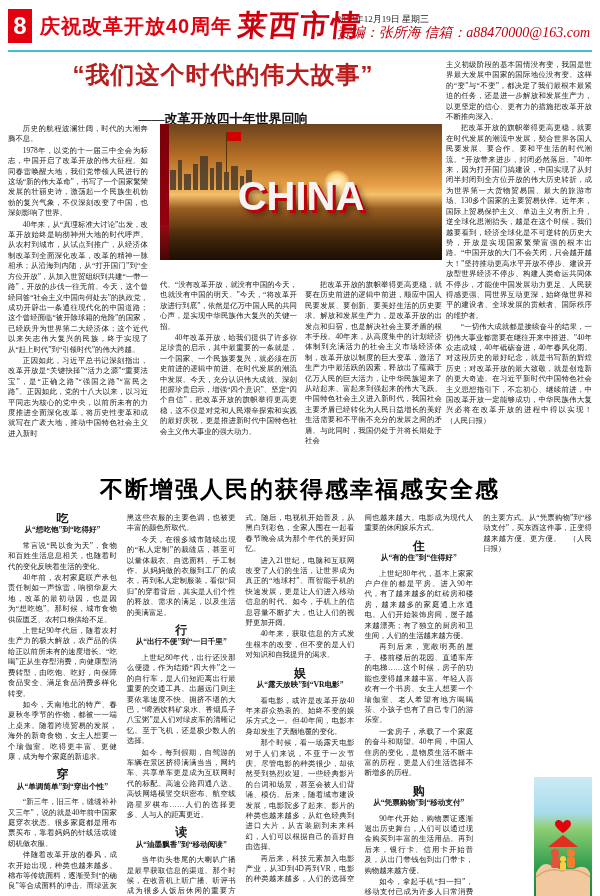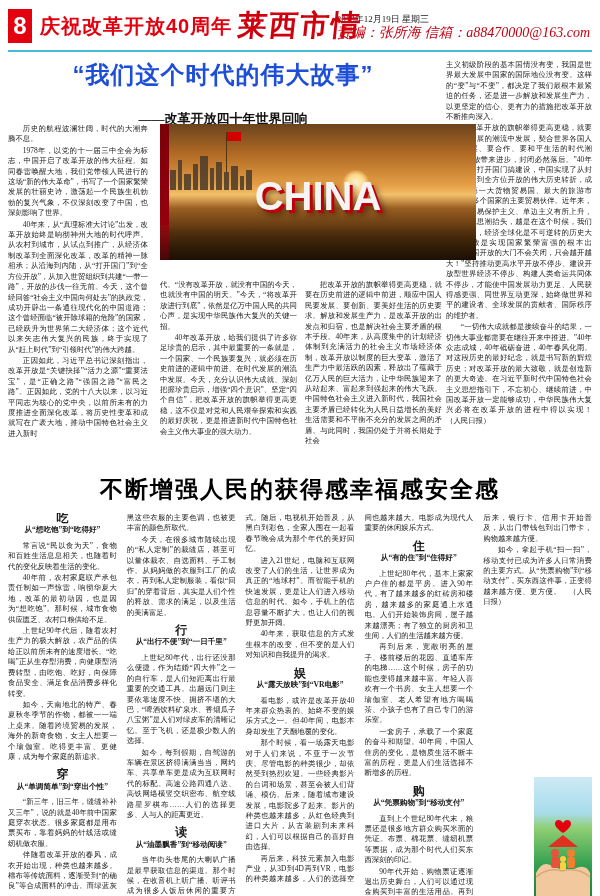--- a/index.html
+++ b/index.html
@@ -19,34 +19,34 @@
     font-weight:900;font-size:29px;font-family:"DejaVu Serif",serif;letter-spacing:2px;}
   .hdr-right{margin-left:auto;text-align:left;line-height:13px;padding-right:2px;}
   .dateline{font-size:9px;color:#222;}
   .editorline{font-size:14px;color:#c40010;font-style:italic;}
 
   
   .a1{display:flex;gap:8px;margin-top:8px;height:404px;overflow:hidden;}
   .a1-left{width:430px;flex:none;}
   .a1-right{flex:1;overflow:hidden;height:404px;}
   .a1-head{text-align:center;height:64px;}
-  .a1-title{font-size:24px;font-weight:900;letter-spacing:1px;color:#1d4ed8;font-family:"Liberation Sans",sans-serif;line-height:30px;}
+  .a1-title{font-size:24px;font-weight:900;letter-spacing:1px;color:#b91c1c;font-family:"Liberation Sans",sans-serif;line-height:30px;}
   .a1-sub{font-size:13px;font-weight:bold;color:#111;margin-top:20px;}
   .a1-cols{display:flex;gap:12px;height:334px;}
   .a1col{font-size:7.4px;line-height:10.4px;text-align:justify;overflow:hidden;}
   .c1{width:140px;flex:none;height:334px;}
   .a1-mid{width:282px;flex:none;}
   .mid-cols{display:flex;gap:8px;height:192px;overflow:hidden;margin-top:20px;}
   .mc{width:137px;flex:none;}
   .para{margin:0;text-indent:2em;}
   .para + .para{margin-top:1px;}
   .cont-first p:first-child{text-indent:0;}
 
   
-  .china-img{width:316px;height:136px;position:relative;overflow:hidden;flex:none;
+  .china-img{width:282px;height:136px;position:relative;overflow:hidden;flex:none;
     background:linear-gradient(180deg,#6b431e 0%,#b06a24 22%,#e69f46 45%,#f3c06a 52%,#9a5e22 62%,#59350f 78%,#2c1a06 100%);}
   .china-img .strip{position:absolute;left:0;top:0;width:9px;height:100%;background:linear-gradient(180deg,#7a0008,#a00010);}
   .china-img .sun{position:absolute;left:58%;top:34%;width:26px;height:26px;border-radius:50%;
     background:radial-gradient(circle,#fff6d8 0%,#ffd98a 45%,rgba(255,200,110,0) 75%);}
   .skyline{position:absolute;left:10px;top:32px;width:150px;height:34px;display:flex;align-items:flex-end;gap:2px;opacity:.85;}
   .skyline i{display:block;background:#4a3b2a;}
   .flagpole{position:absolute;left:66px;top:8px;width:1px;height:40px;background:#55330f;}
   .flagpole b{position:absolute;left:1px;top:0;width:14px;height:9px;background:#d40000;}
   .china-word{position:absolute;left:50%;bottom:30%;transform:translateX(-50%);
     font-family:"Liberation Sans",sans-serif;font-weight:900;font-size:40px;color:#f4f4f4;
@@ -180,21 +180,20 @@
         <div class="sec">
           <div class="sec-h">住</div>
           <div class="sec-u">从“有的住”到“住得好”</div>
           <p class="para">上世纪80年代，基本上家家户户住的都是平房。进入90年代，有了越来越多的红砖房和楼房，越来越多的家庭通上水通电。人们开始装饰房间，屋子越来越漂亮；有了独立的厨房和卫生间，人们的生活越来越方便。</p>
           <p class="para">再到后来，宽敞明亮的屋子、楼前楼后的花园、直通车库的电梯……这个时候，房子的功能也变得越来越丰富。年轻人喜欢有一个书房、女主人想要一个瑜伽室、老人希望有地方喝喝茶、小孩子也有了自己专门的游乐室。</p>
           <p class="para">一套房子，承载了一个家庭的奋斗和期望。40年间，中国人住房的变化，是物质生活不断丰富的历程，更是人们生活选择不断增多的历程。</p>
         </div>
         <div class="sec">
           <div class="sec-h">购</div>
           <div class="sec-u">从“凭票购物”到“移动支付”</div>
-          <p class="para">直到上个世纪80年代末，粮票还是很多地方群众购买米面的凭证。布票、棉花票、缝纫机票等票据，成为那个时代人们买东西深刻的印记。</p>
           <p class="para">90年代开始，购物票证逐渐退出历史舞台，人们可以通过现金购买到丰富的生活用品。再到后来，银行卡、信用卡开始普及，从出门带钱包到出门带卡，购物越来越方便。</p>
           <p class="para">如今，拿起手机“扫一扫”，移动支付已成为许多人日常消费的主要方式。从“凭票购物”到“移动支付”，买东西这件事，正变得越来越方便、更方便。　（人民日报）</p>
         </div>
       </div>
 
     <div class="psa">
       <svg width="58" height="128" viewBox="0 0 58 128" xmlns="http://www.w3.org/2000/svg">
         <rect x="0" y="0" width="58" height="128" fill="none"></rect>
 
         <path d="M2 128 L2 96 Q8 84 16 88 L26 92 L40 92 Q52 86 56 96 L56 128 Z" fill="#f2c89e"></path>

